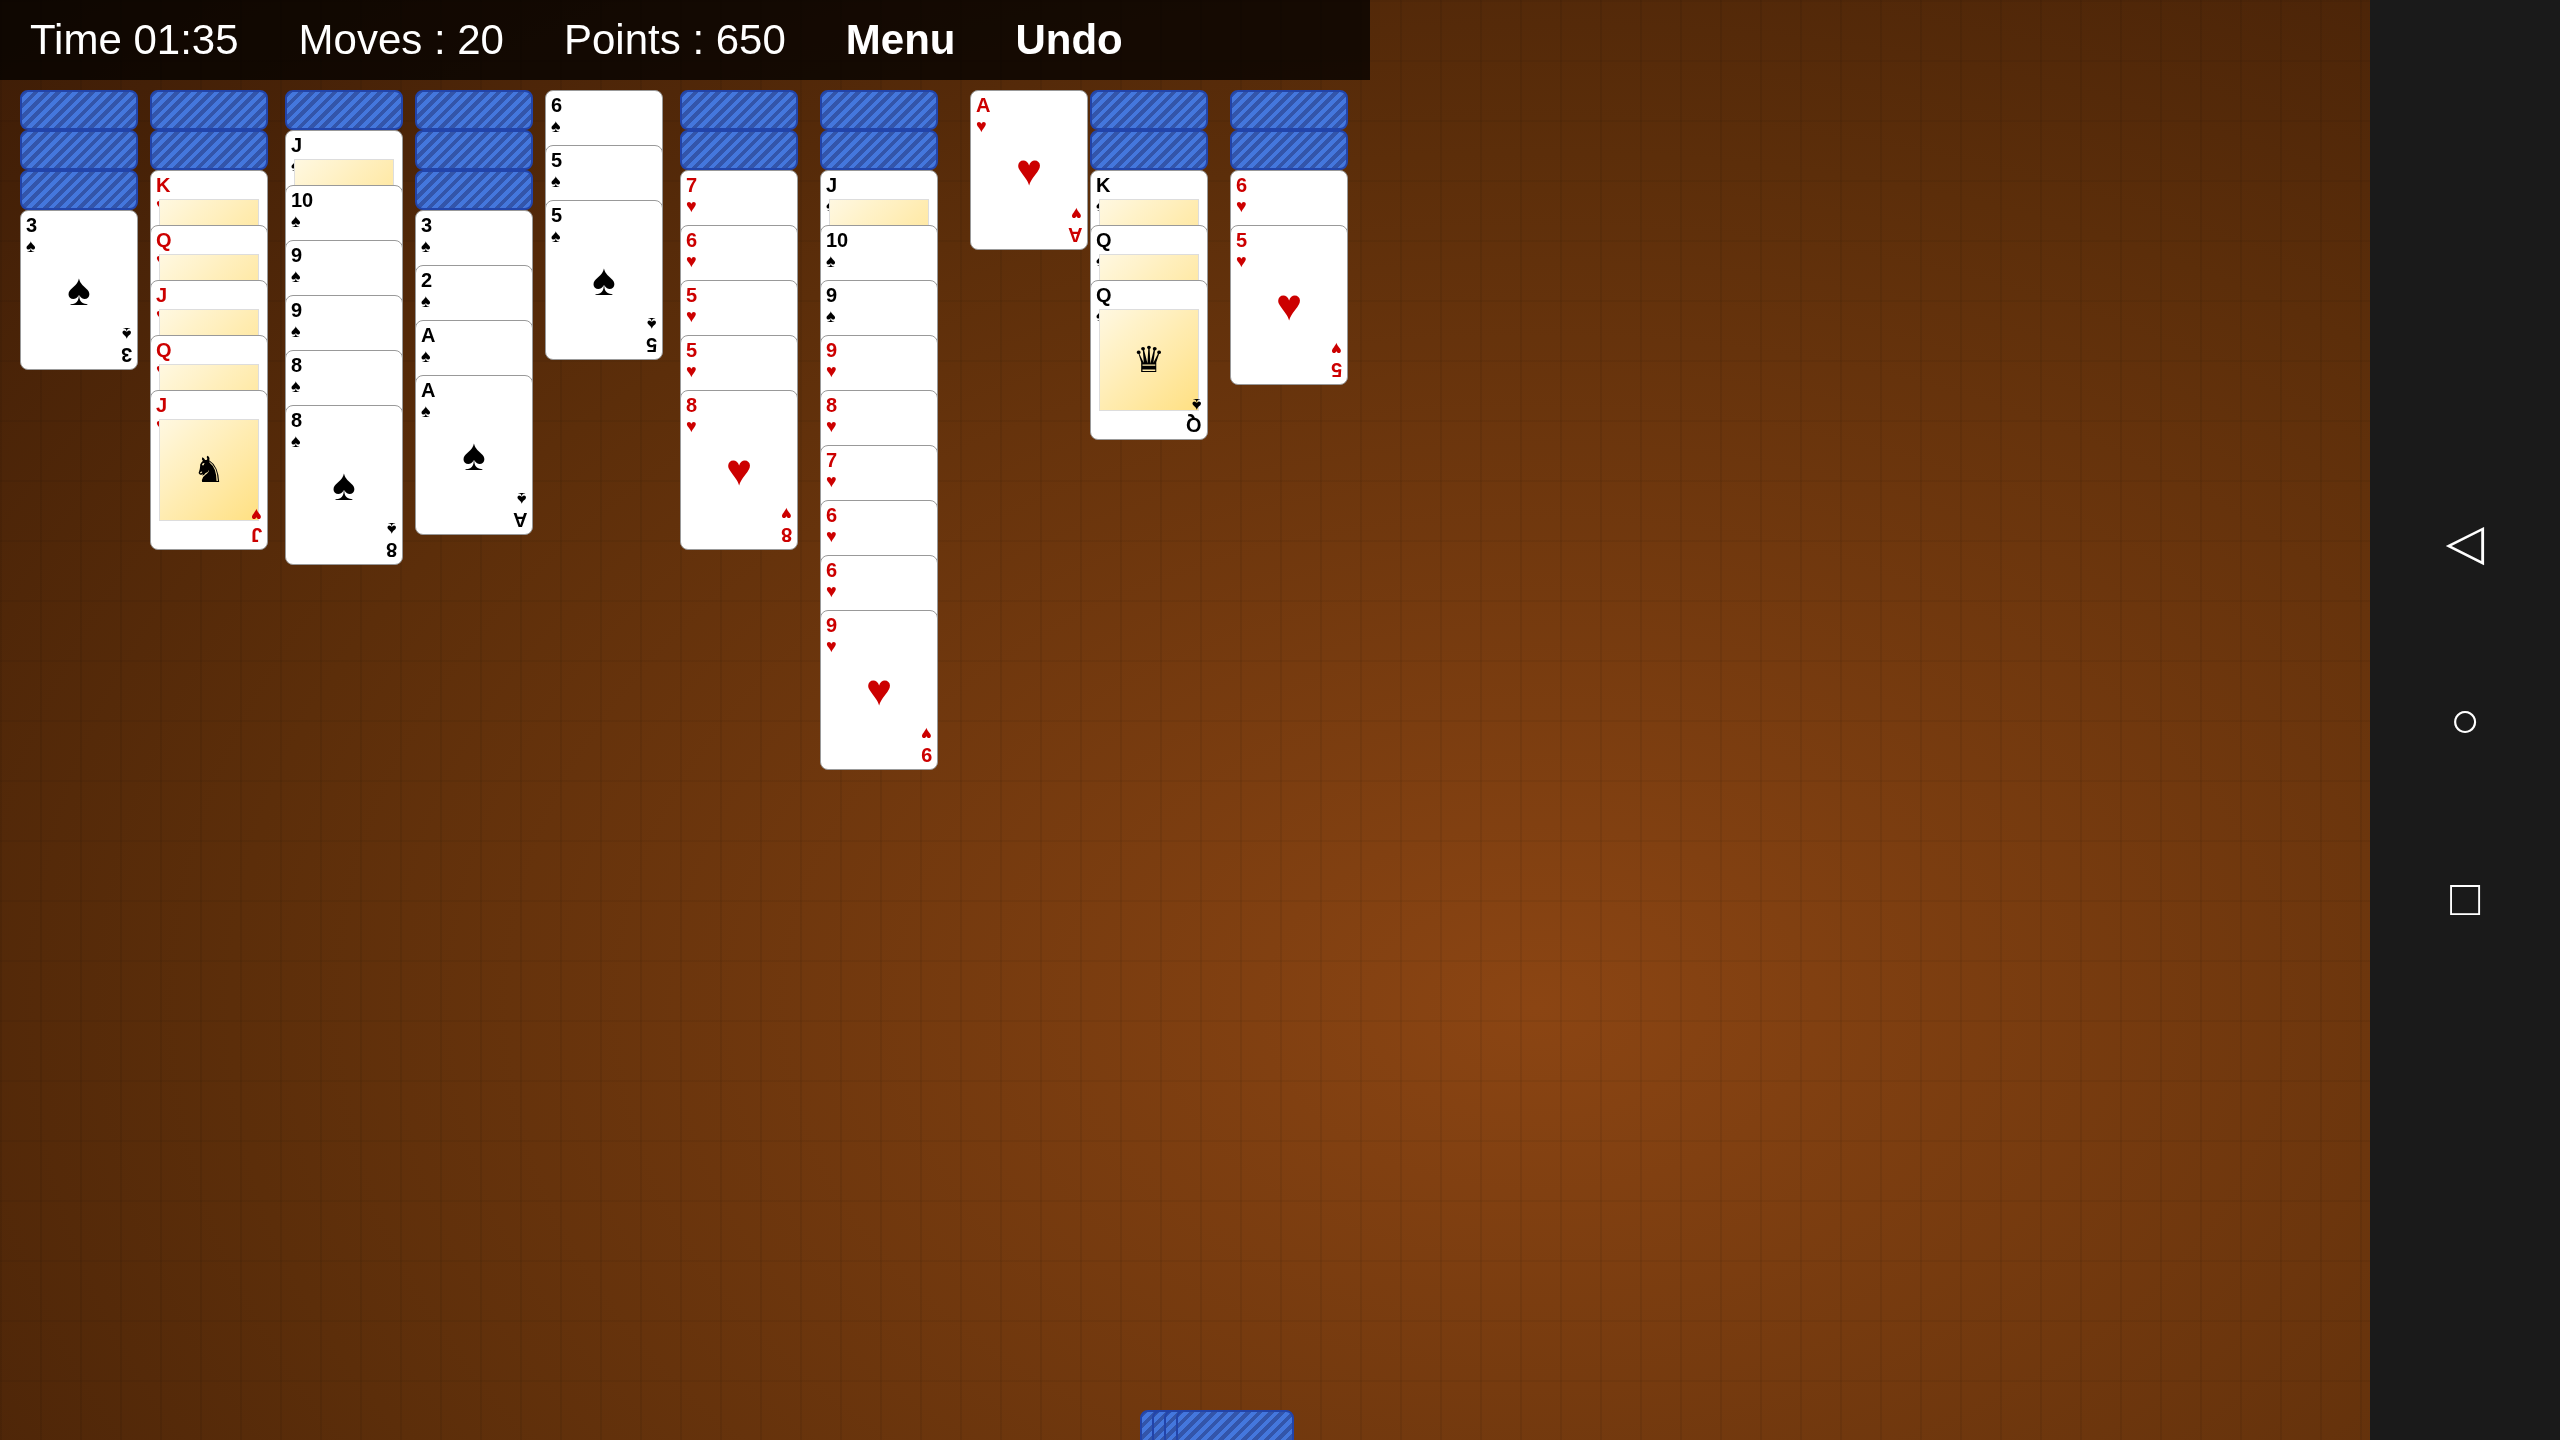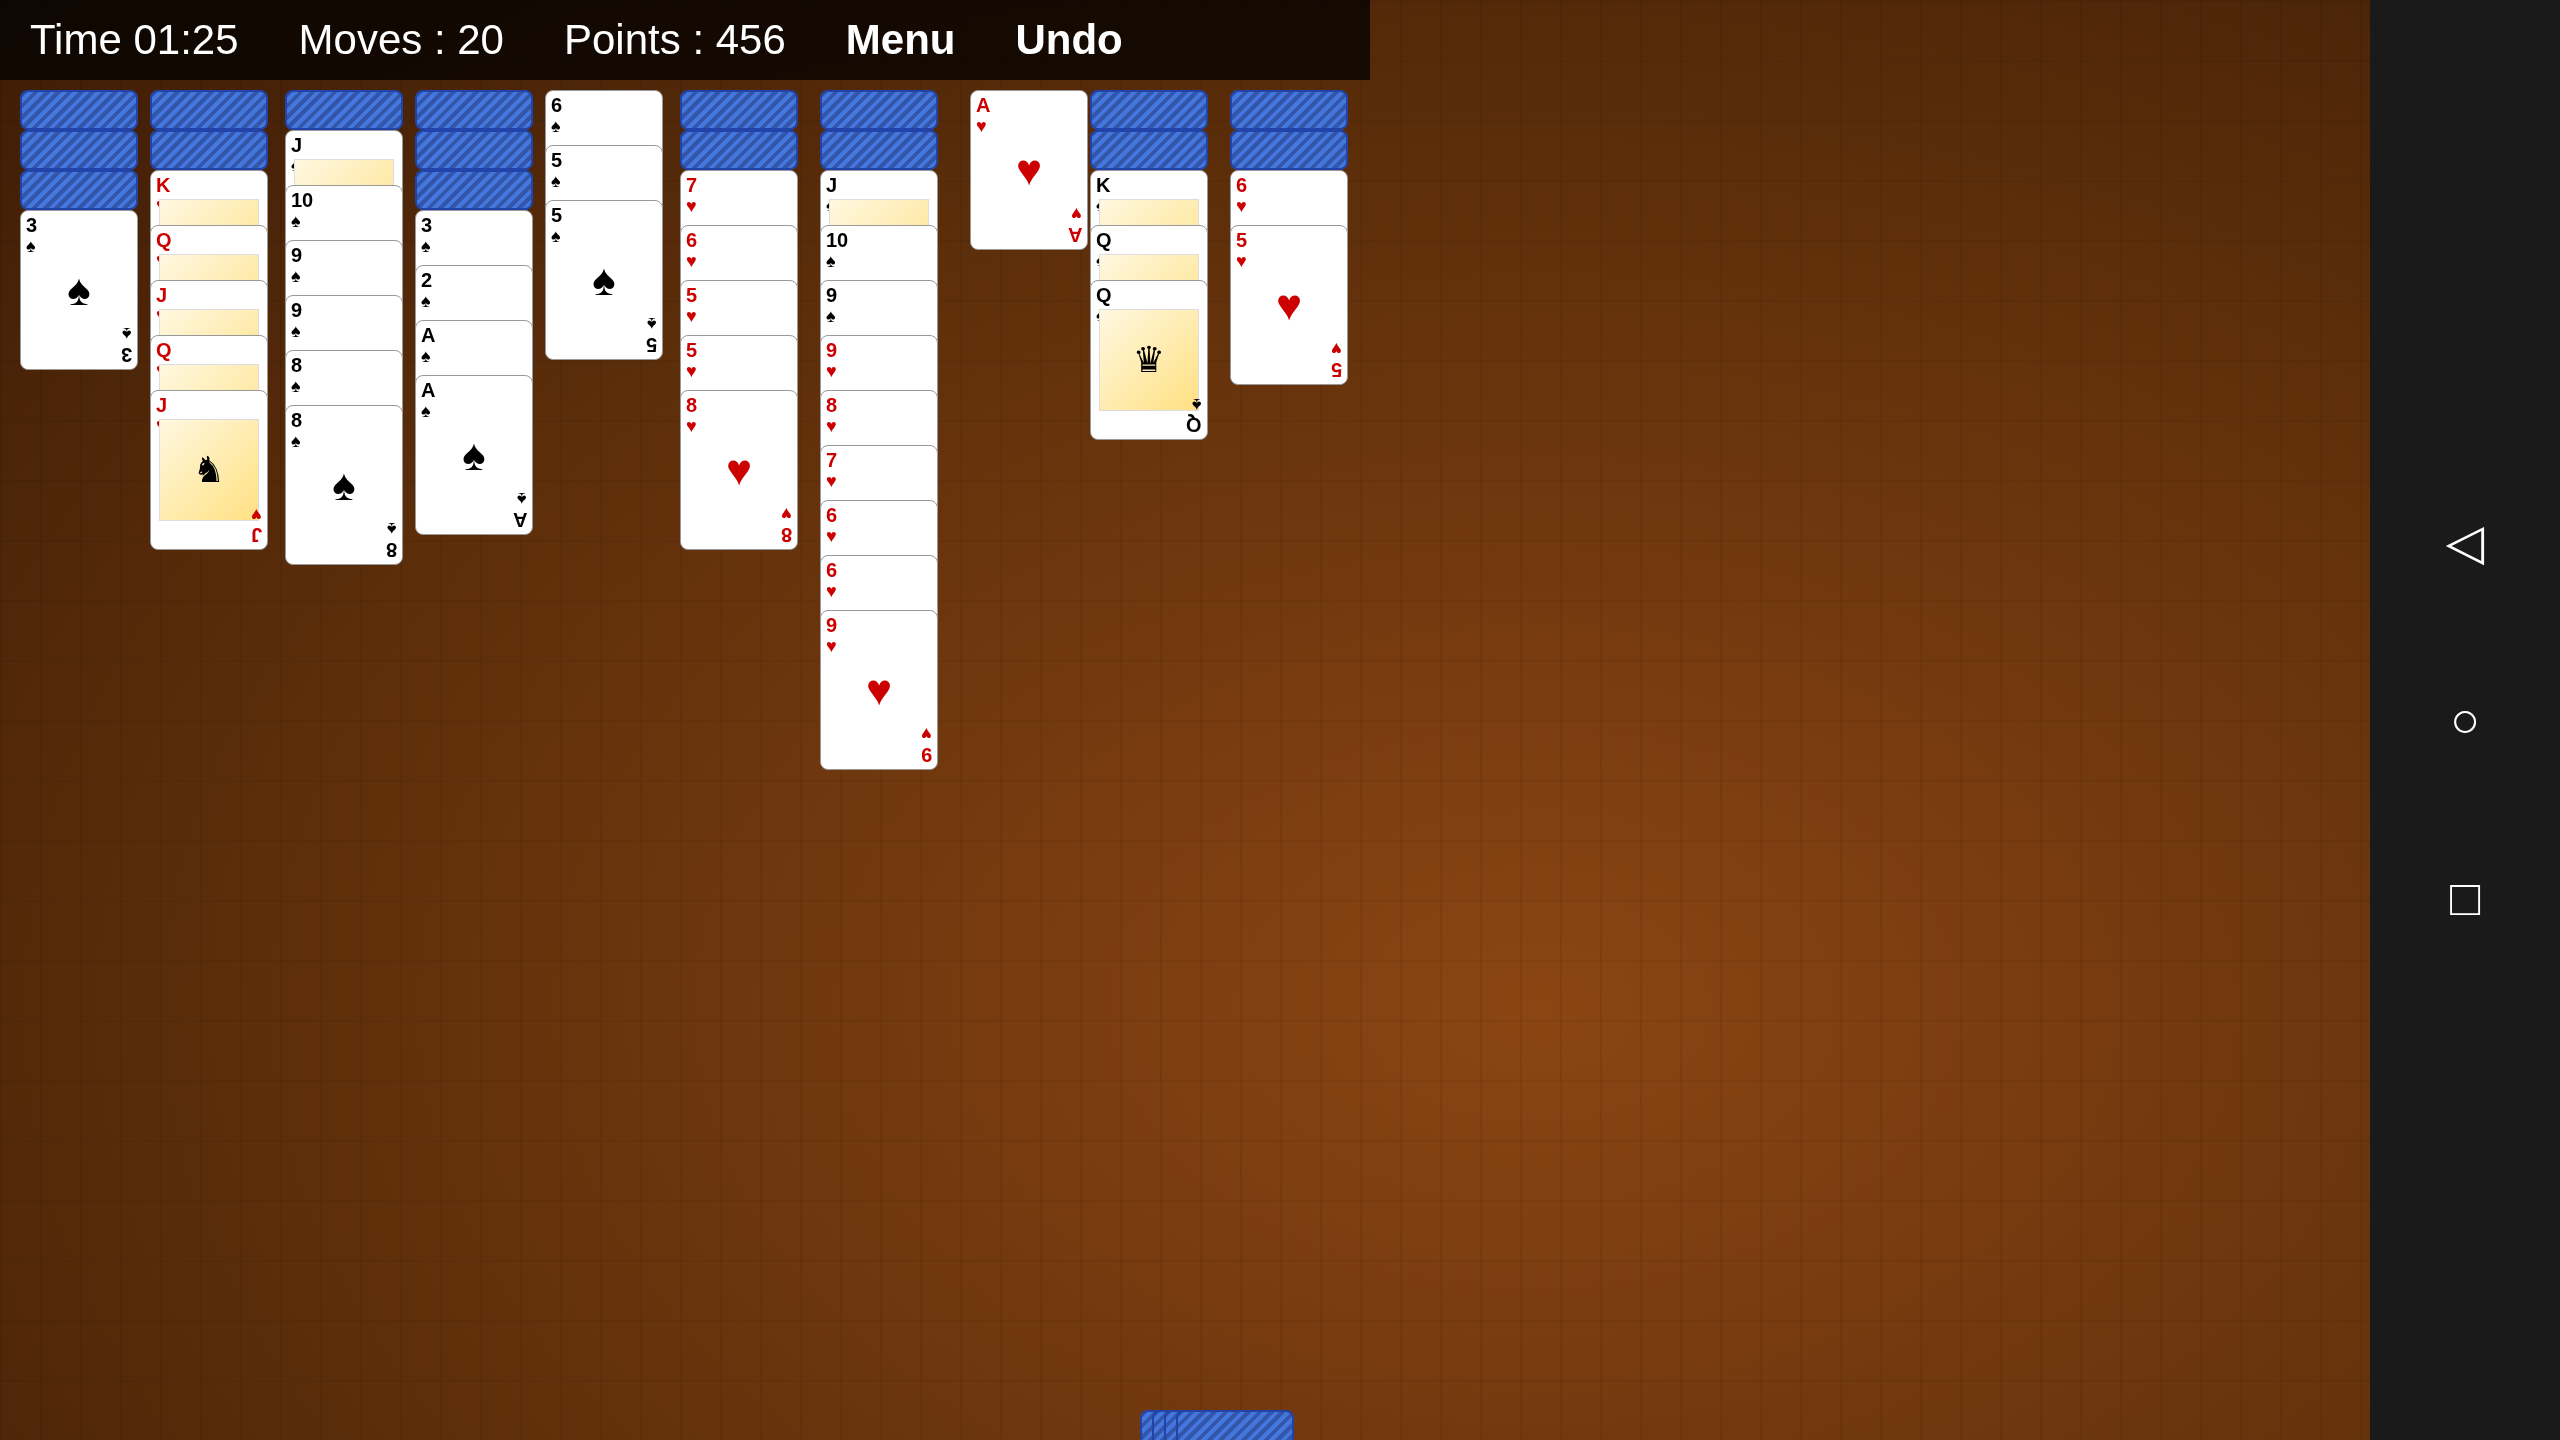--- a/index.html
+++ b/index.html
@@ -65,23 +65,23 @@
       top: 80px;
       left: 0;
       width: 1370px;
       height: 1360px;
     }
   </style>
 </head>
 <body>
 
 <div class="header">
-  <span class="header-item">Time 01:25</span>
+  <span class="header-item">Time 01:35</span>
   <span class="header-item">Moves : 20</span>
-  <span class="header-item">Points : 456</span>
+  <span class="header-item">Points : 650</span>
   <span class="header-item bold">Menu</span>
   <span class="header-item bold">Undo</span>
 </div>
 
 <div class="nav-panel">
   <div class="nav-icon">◁</div>
   <div class="nav-icon">○</div>
   <div class="nav-icon">□</div>
 </div>
 

